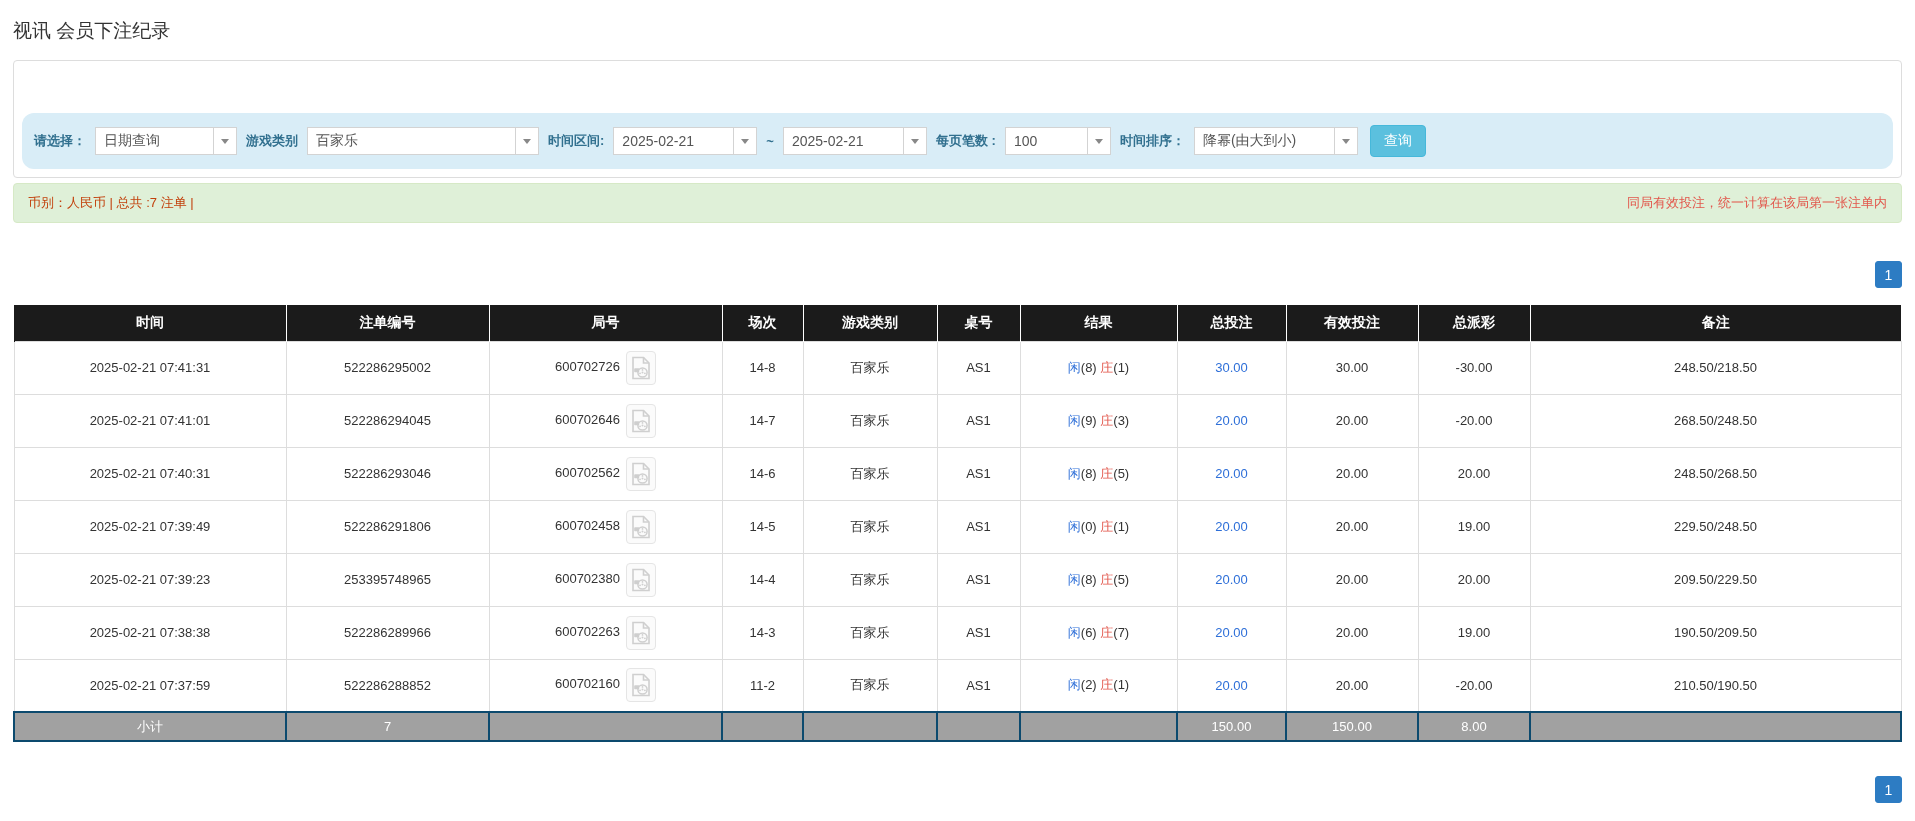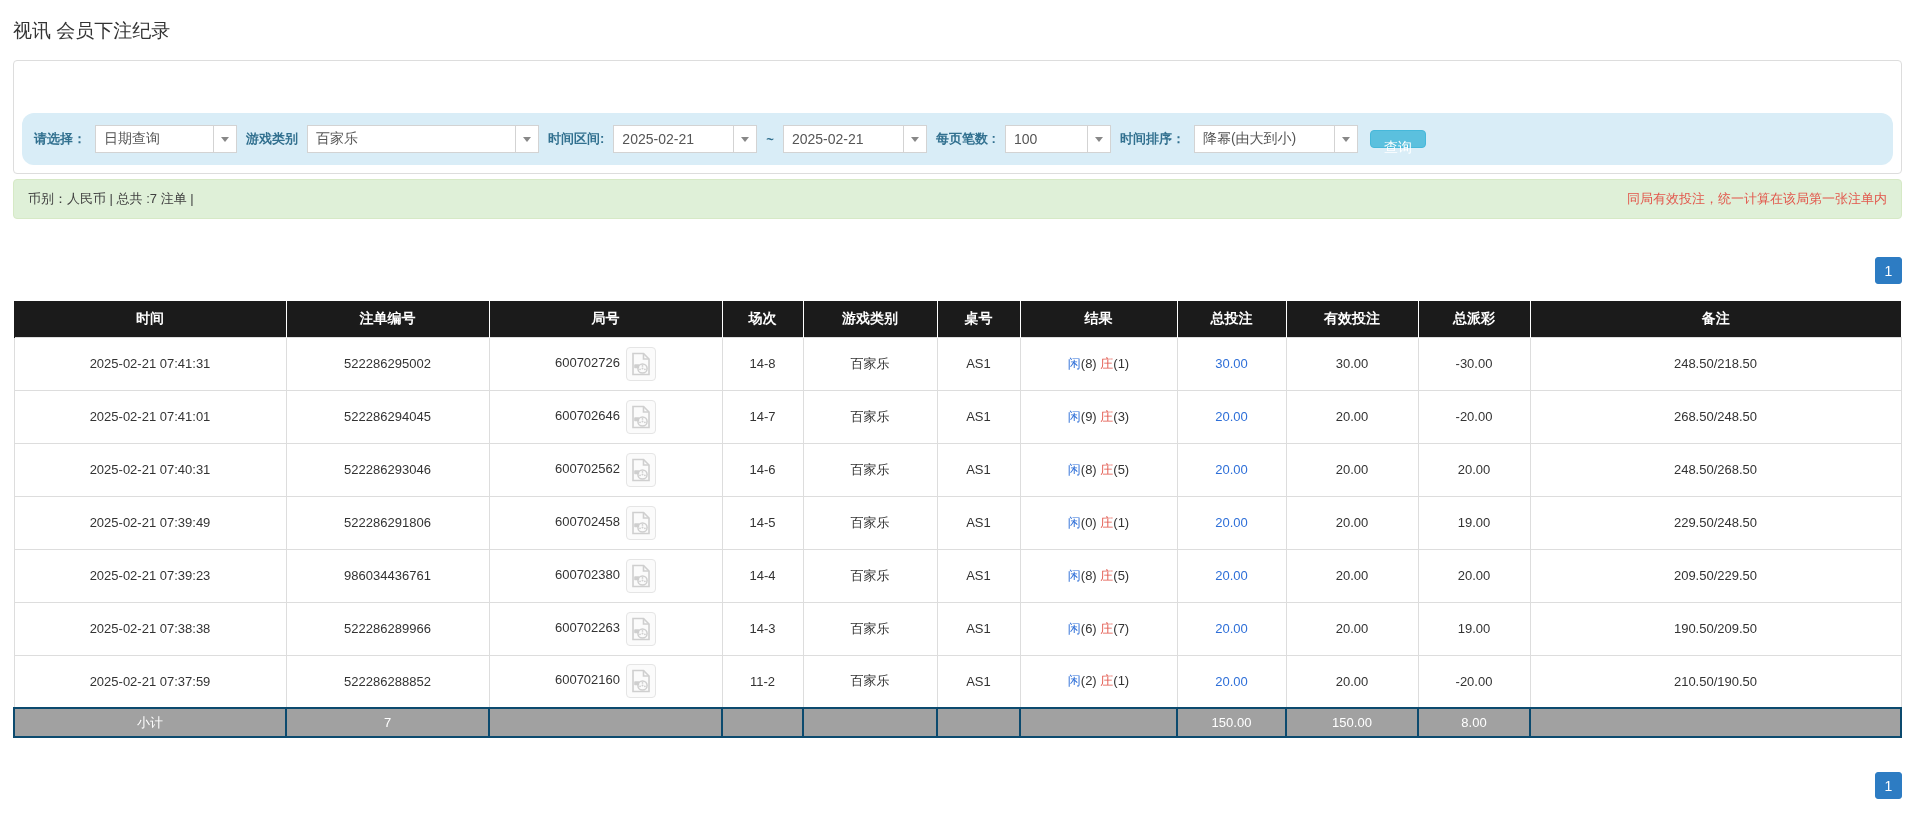--- a/index.html
+++ b/index.html
@@ -18,29 +18,29 @@
   .f-label { font-size: 13px; font-weight: bold; color: #31708f; white-space: nowrap; }
   .combo { display: flex; height: 28px; }
   .combo input {
     border: 1px solid #d3d3d3; border-right: none; background: #fff;
     padding: 0 8px; font-size: 14px; color: #555; height: 28px; outline: none;
     font-family: "Liberation Sans", "DejaVu Sans", sans-serif;
   }
   .arrow-btn { width: 24px; height: 28px; border: 1px solid #d3d3d3; background: #fff; display: flex; align-items: center; justify-content: center; cursor: pointer; }
   .arrow-down { width: 0; height: 0; border-left: 4px solid transparent; border-right: 4px solid transparent; border-top: 5px solid #888; }
   .tilde { color: #31708f; font-size: 13px; font-weight: bold; }
-  .search-btn { background: #5bc0de; border: 1px solid #46b8da; color: #fff; font-size: 14px; padding: 8px 13px; height: 18px; border-radius: 4px; cursor: pointer; margin-left: 3px; }
+  .search-btn { background: #5bc0de; border: 1px solid #46b8da; color: #fff; font-size: 14px; padding: 0 13px; height: 32px; border-radius: 4px; cursor: pointer; margin-left: 3px; }
 
   
   .info-bar {
     background: #dff0d8; border: 1px solid #d6e9c6; border-radius: 4px;
     height: 40px; display: flex; align-items: center; justify-content: space-between;
     padding: 0 14px; margin-bottom: 38px; font-size: 13px;
   }
-  .info-left { color: #404040; }
+  .info-left { color: #c2410c; }
   .info-right { color: #e2574c; }
 
   
   .pager { display: flex; justify-content: flex-end; }
   .pager-top { margin-bottom: 17px; }
   .pager-bottom { margin-top: 34px; }
   .page-btn { min-width: 27px; height: 27px; background: #2d7cc3; color: #fff; border: 1px solid #2d7cc3; border-radius: 3px; font-size: 14px; cursor: pointer; }
 
   
   table.records { width: 100%; border-collapse: collapse; table-layout: fixed; }
@@ -279,21 +279,21 @@
       <span class="red">庄</span><span>(1)</span>
     </td>
     <td><a class="betlink">20.00</a></td>
     <td>20.00</td>
     <td>19.00</td>
     <td>229.50/248.50</td>
   </tr>
 
   <tr>
     <td>2025-02-21 07:39:23</td>
-    <td>986034436761</td>
+    <td>253395748965</td>
     <td>
       <span>600702380</span><button class="video-btn">
             <svg width="20" height="24" viewBox="0 0 20 24" fill="none">
               <path d="M2 1.5 H12.5 L18 7 V22.5 H2 Z" stroke="#cfcfcf" stroke-width="1.6"></path>
               <path d="M12.5 1.5 V7 H18" stroke="#cfcfcf" stroke-width="1.6"></path>
               <rect x="3.2" y="12.2" width="5" height="4" rx="0.8" fill="#cfcfcf"></rect>
               <circle cx="11.5" cy="16.5" r="4.6" stroke="#cfcfcf" stroke-width="1.5"></circle>
               <circle cx="11.5" cy="16.5" r="1" fill="#cfcfcf"></circle>
               <circle cx="11.5" cy="13.9" r="0.9" fill="#cfcfcf"></circle>
               <circle cx="9" cy="17.3" r="0.9" fill="#cfcfcf"></circle>

